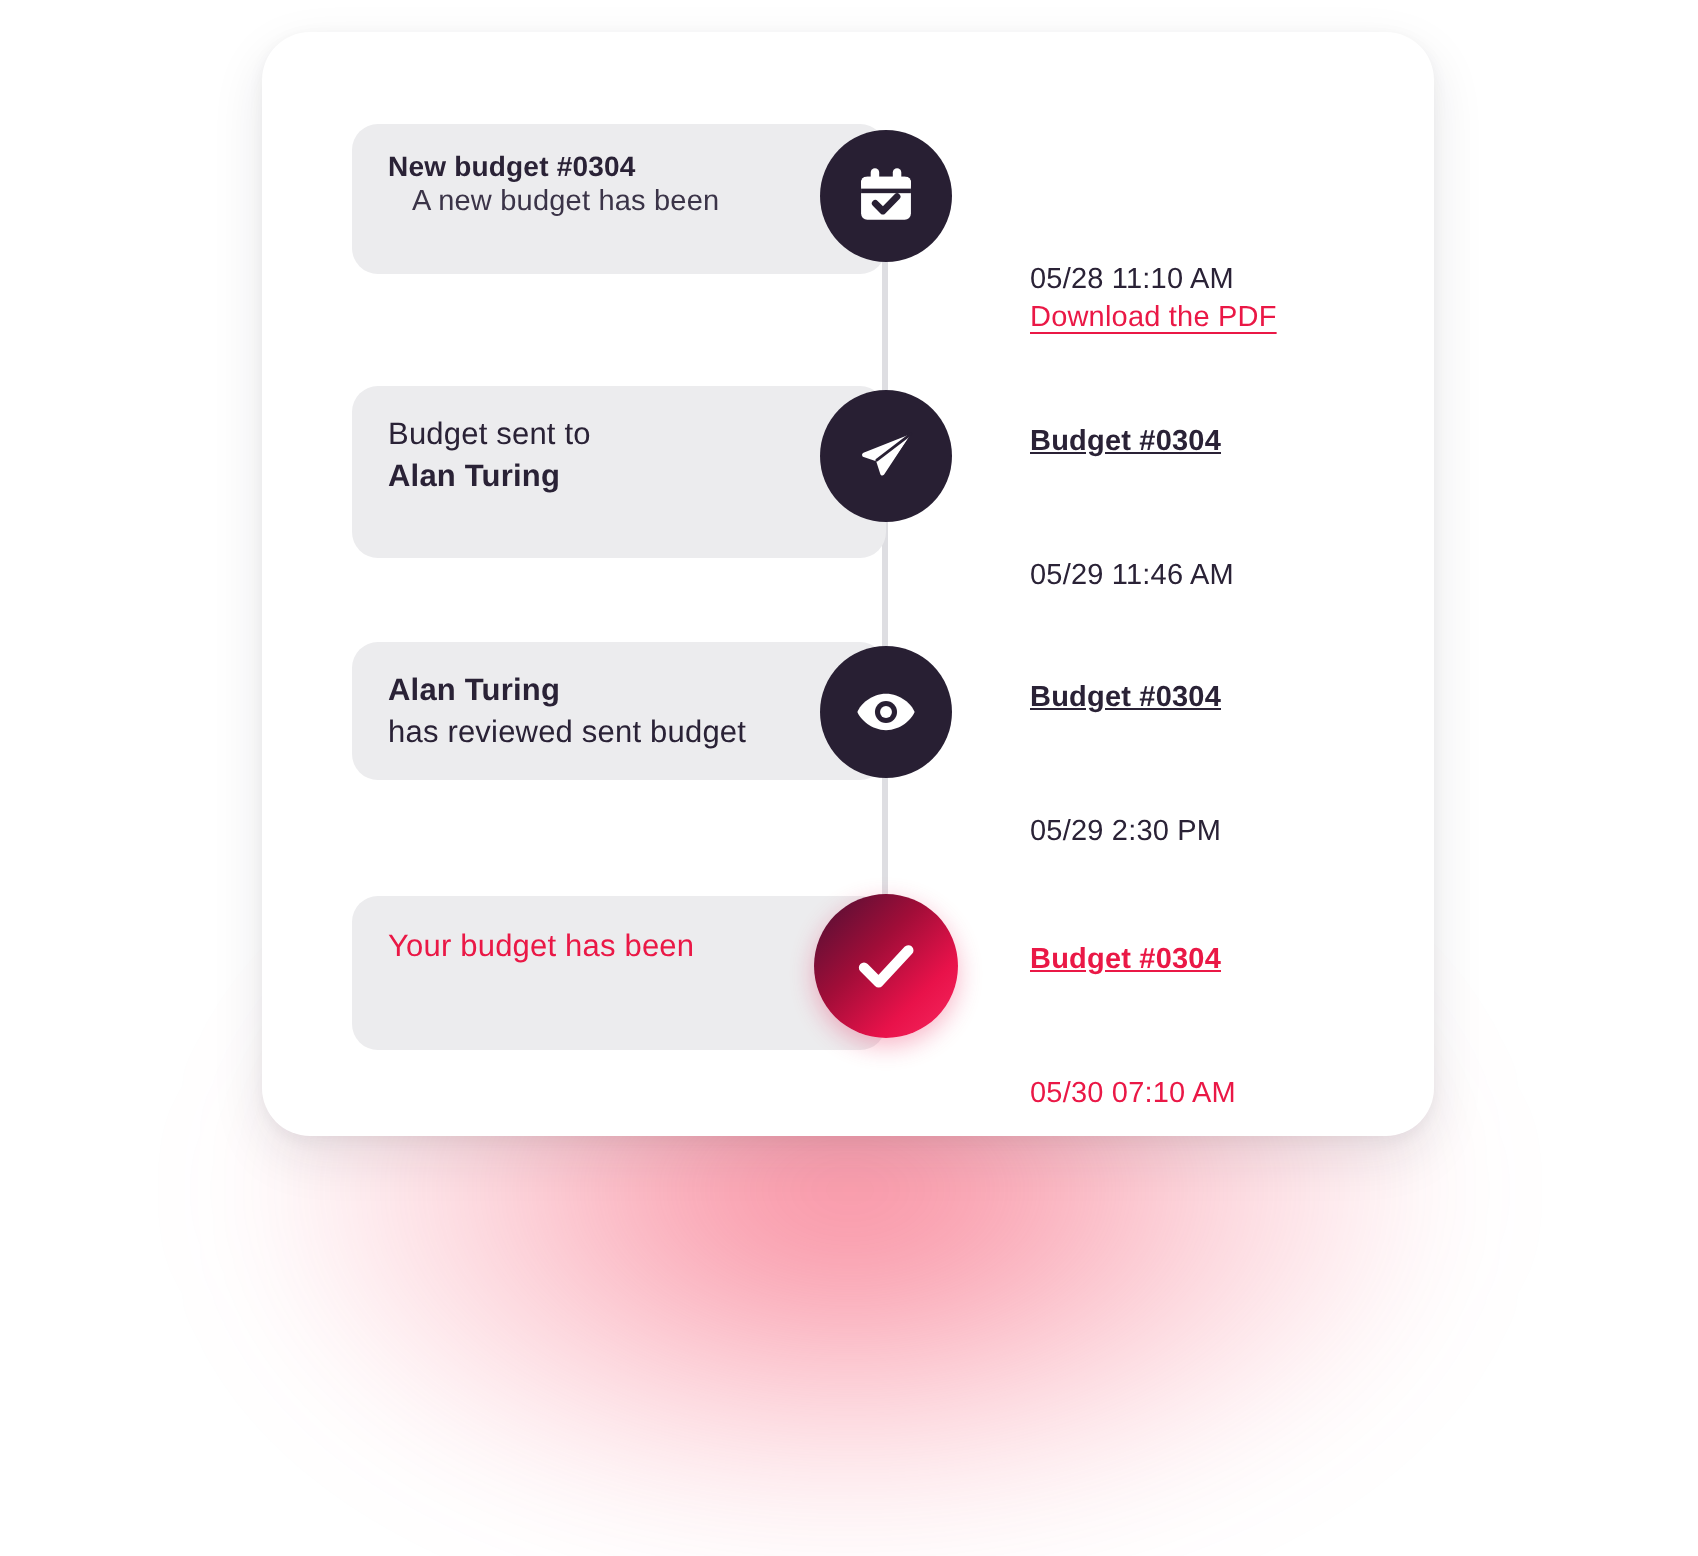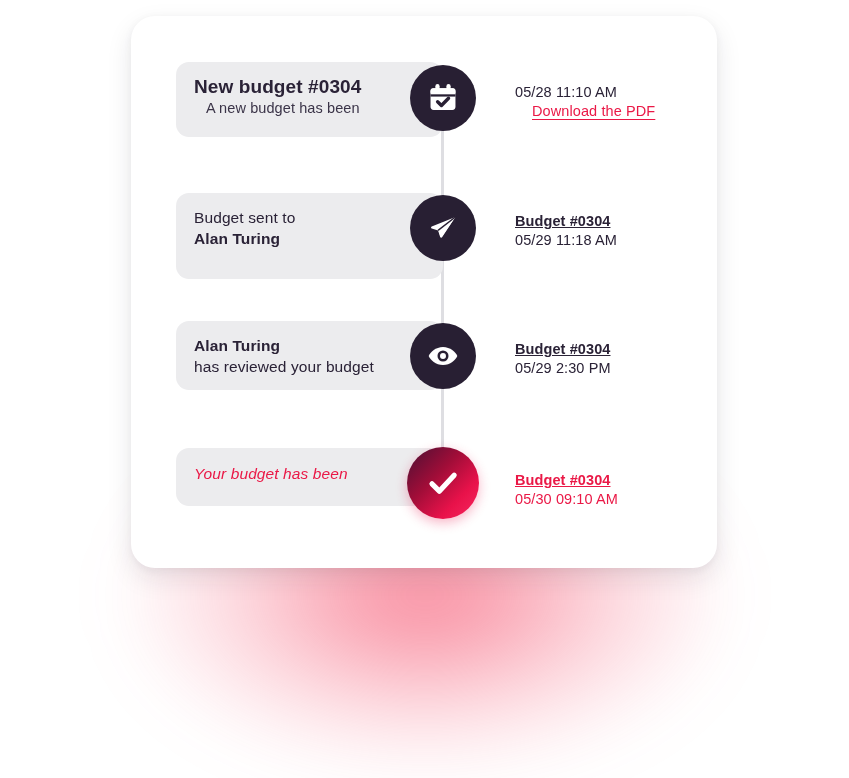--- a/index.html
+++ b/index.html
@@ -74,24 +74,24 @@
     position: absolute;
     left: 176px;
     width: 267px;
     border-radius: 13px;
     background: #ececee;
     padding: 14px 18px 15px 18px;
   }
   .pill-1 { height: 75px; padding-top: 12px; }
   .pill-2 { height: 86px; padding-top: 15px; }
   .pill-3 { height: 69px; padding-top: 15px; }
-  .pill-4 { height: 58px; padding-top: 16px; font-style: italic; }
+  .pill-4 { height: 77px; padding-top: 16px; }
 
   .pill-title {
-    font-size: 19px;
+    font-size: 14px;
     font-weight: 700;
     color: #2a2236;
     line-height: 1.32;
     letter-spacing: 0.1px;
   }
   .pill-sub {
     font-size: 14.5px;
     font-weight: 400;
     color: #3b3448;
     line-height: 1.33;
@@ -155,35 +155,35 @@
     line-height: 1.34;
     letter-spacing: 0.1px;
     text-decoration: underline;
   }
   .meta-text {
     font-size: 14.5px;
     font-weight: 400;
     color: #2a2236;
     line-height: 1.34;
     letter-spacing: 0.1px;
+    margin-top: 48px;
   }
   .meta-strong.red { color: #ea1846; }
   .meta-text.red   { color: #ea1846; }
 
   .meta-link {
     display: inline-block;
     font-size: 14.5px;
     font-weight: 400;
     color: #ea1846;
     text-decoration: underline;
     text-underline-offset: 3px;
     line-height: 1.34;
     letter-spacing: 0.1px;
     cursor: pointer;
-    margin-left: 17px;
   }
 </style>
 </head>
 <body>
 
 <div id="stage">
 
   <div id="glow"></div>
 
   <div id="card"></div>
@@ -226,29 +226,29 @@
     <div class="icon-circle ic-2">
       <svg width="31" height="31" viewBox="0 0 24 24" fill="none">
         <path d="M21.2 3.1L2.9 10.4c-.75.3-.72 1.38.05 1.63l4.86 1.57 1.6 4.96c.25.77 1.31.8 1.61.05L21.2 3.1z" fill="#ffffff"></path>
         <path d="M21.2 3.1L8.1 13.3l1.45 4.5c.25.77 1.25.8 1.55.05L21.2 3.1z" fill="#ffffff"></path>
         <path d="M21.2 3.1L8.05 13.25" stroke="#281f33" stroke-width="1.1" stroke-linecap="round"></path>
       </svg>
     </div>
 
     <div class="meta m-2">
       <div class="meta-strong">Budget #0304</div>
-      <div class="meta-text">05/29 11:18 AM</div>
+      <div class="meta-text">05/29 11:46 AM</div>
     </div>
   </div>
 
   <div class="row row-3">
 
     <div class="pill pill-3">
       <div class="pill-line strong">Alan Turing</div>
-      <div class="pill-line">has reviewed your budget</div>
+      <div class="pill-line">has reviewed sent budget</div>
     </div>
 
     <div class="icon-circle ic-3">
       <svg width="34" height="34" viewBox="0 0 24 24" fill="none">
         <path d="M12 5.6C6.9 5.6 3.0 9.3 1.9 12c1.1 2.7 5.0 6.4 10.1 6.4S21.0 14.7 22.1 12C21.0 9.3 17.1 5.6 12 5.6z" fill="#ffffff"></path>
         <circle cx="12" cy="12" r="3.9" fill="#281f33"></circle>
         <circle cx="12" cy="12" r="2.1" fill="#ffffff"></circle>
       </svg>
     </div>
 
@@ -265,17 +265,17 @@
     </div>
 
     <div class="icon-circle ic-4">
       <svg width="40" height="40" viewBox="0 0 24 24" fill="none">
         <path d="M5.4 12.5l4.4 4.4 8.9-9.6" stroke="#ffffff" stroke-width="3.1" stroke-linecap="round" stroke-linejoin="round" fill="none"></path>
       </svg>
     </div>
 
     <div class="meta m-4">
       <div class="meta-strong red">Budget #0304</div>
-      <div class="meta-text red">05/30 09:10 AM</div>
+      <div class="meta-text red">05/30 07:10 AM</div>
     </div>
   </div>
 
 </div>
 
 </body></html>

